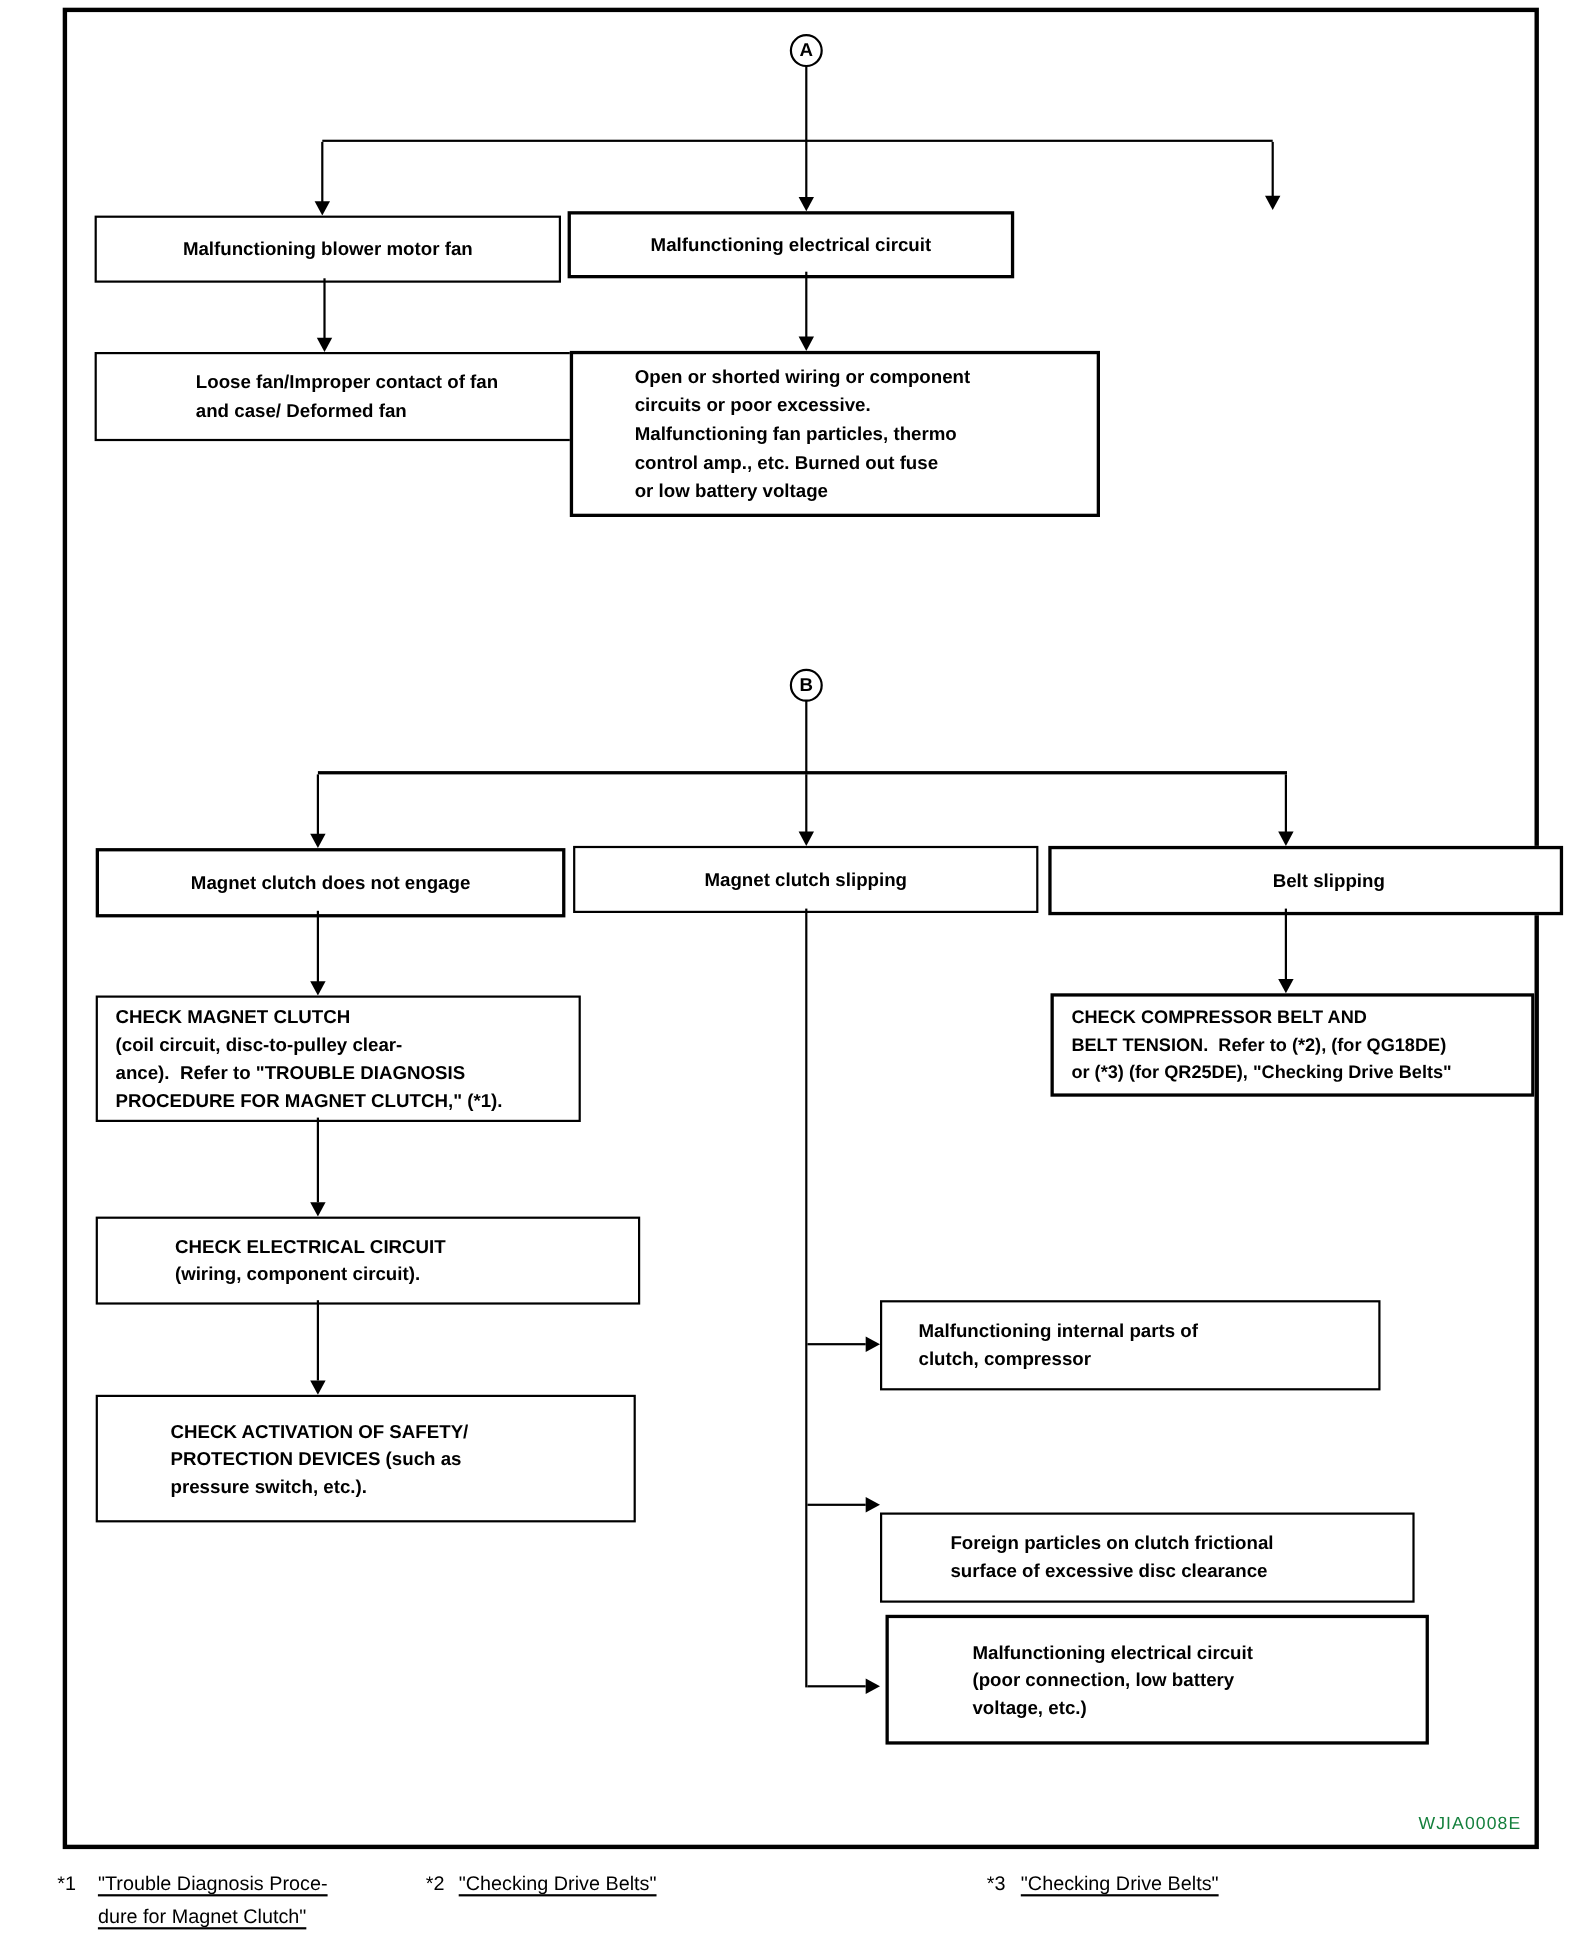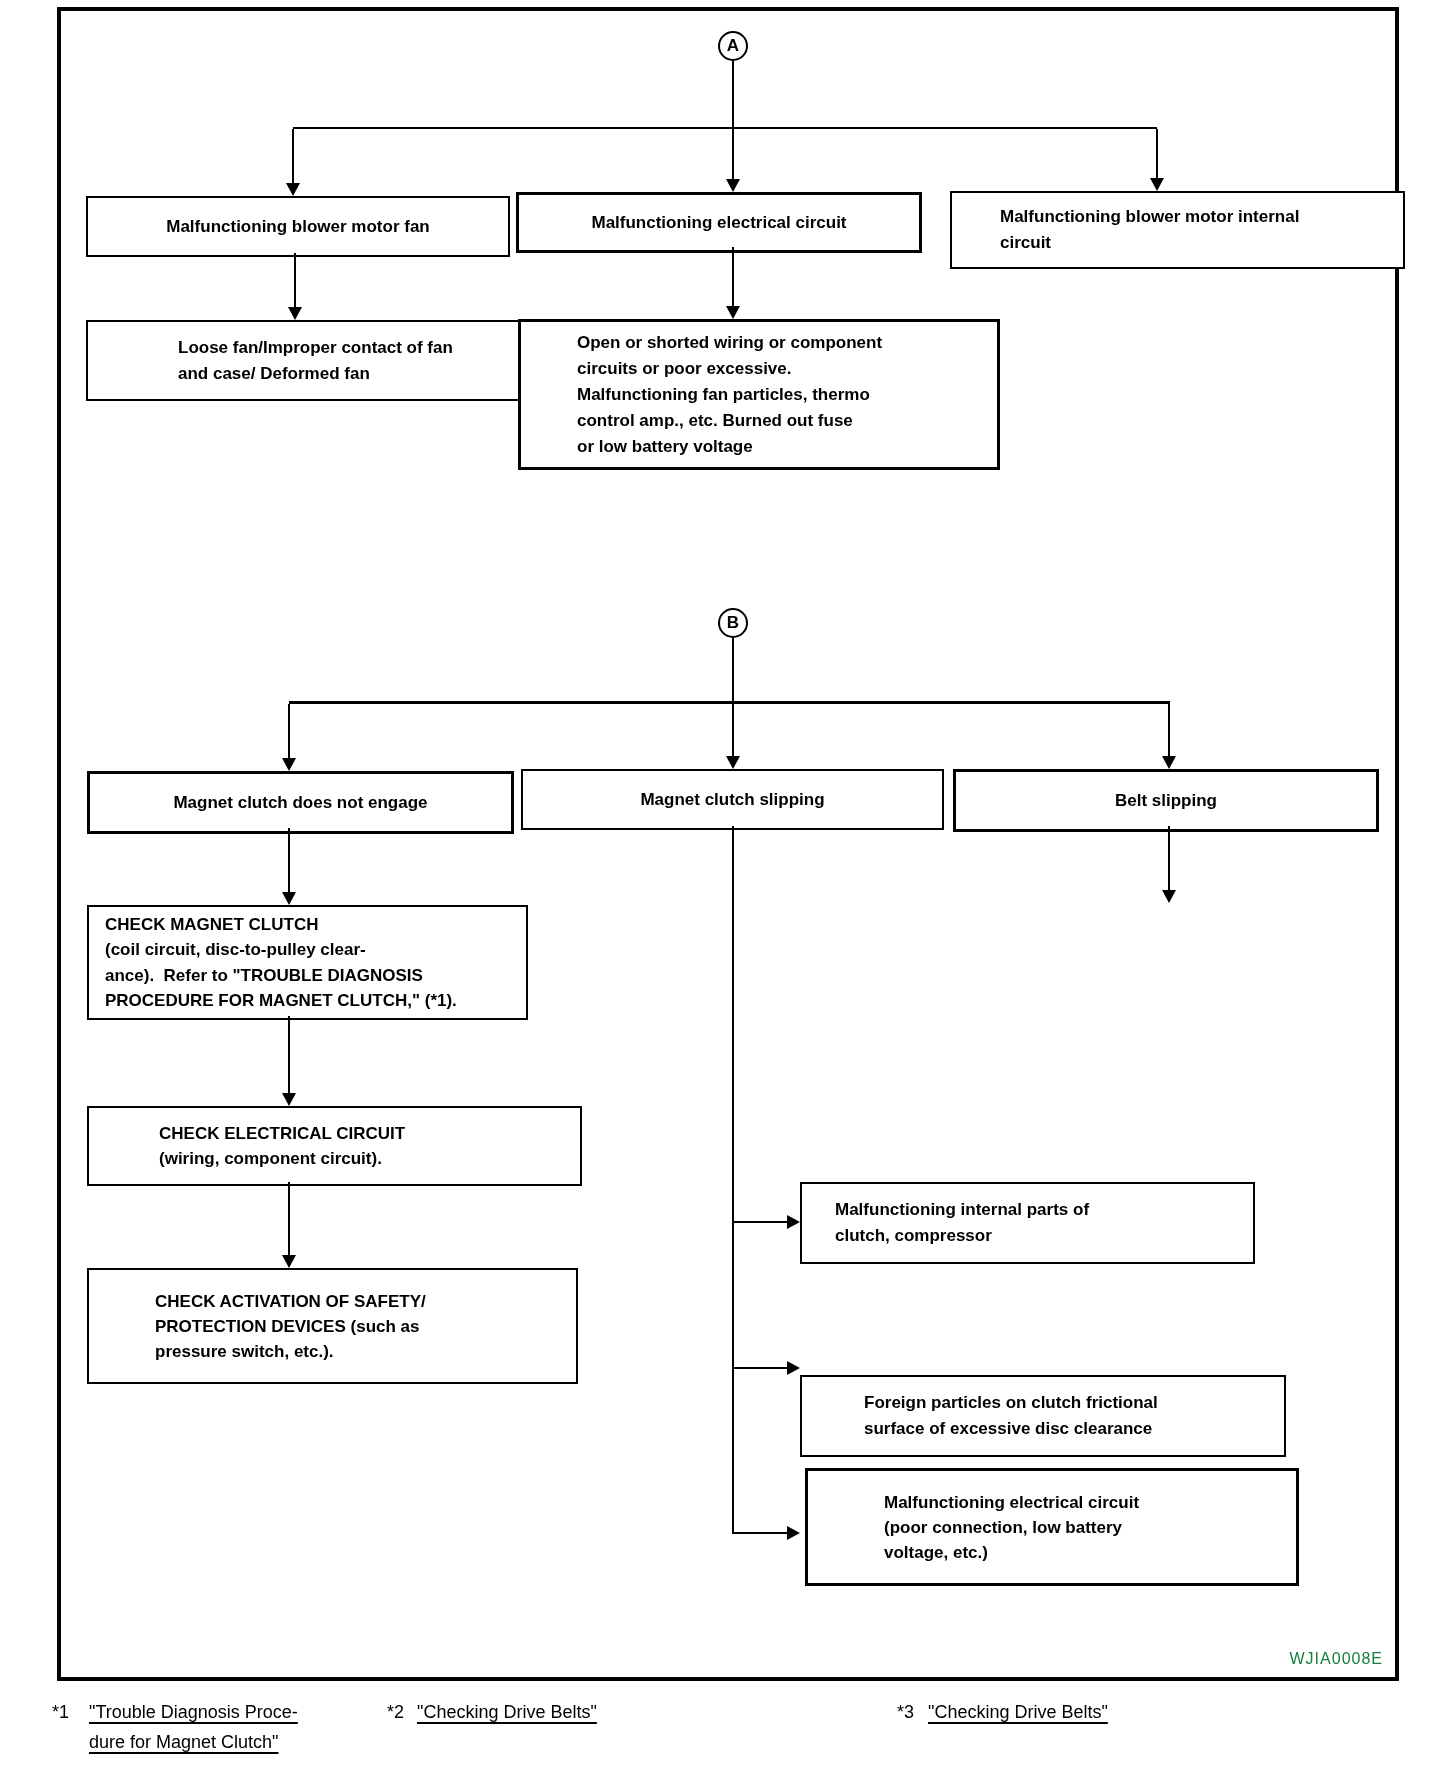--- a/index.html
+++ b/index.html
@@ -50,24 +50,20 @@
   <div class="arr-d" style="left:726px;top:179px;"></div>
   <div class="vl" style="left:1156px;top:129px;height:50px;"></div>
   <div class="arr-d" style="left:1150px;top:178px;"></div>
 
   <div class="bx center" style="left:86px;top:196px;width:420px;height:57px;">
     <div class="bl">Malfunctioning blower motor fan</div>
   </div>
   <div class="bx center thick" style="left:516px;top:192px;width:400px;height:55px;">
     <div class="bl">Malfunctioning electrical circuit</div>
   </div>
-  <div class="bx" style="left:950px;top:191px;width:403px;height:74px;padding-left:48px;line-height:26px;">
-    <div class="bl">Malfunctioning blower motor internal</div>
-    <div class="bl">circuit</div>
-  </div>
 
   <div class="vl" style="left:294px;top:253px;height:55px;"></div>
   <div class="arr-d" style="left:288px;top:307px;"></div>
   <div class="vl" style="left:732px;top:247px;height:60px;"></div>
   <div class="arr-d" style="left:726px;top:306px;"></div>
 
   <div class="bx" style="left:86px;top:320px;width:420px;height:77px;padding-left:90px;line-height:26px;">
     <div class="bl">Loose fan/Improper contact of fan</div>
     <div class="bl">and case/ Deformed fan</div>
   </div>
@@ -91,21 +87,21 @@
   <div class="arr-d" style="left:726px;top:756px;"></div>
   <div class="vl" style="left:1168px;top:704px;height:53px;"></div>
   <div class="arr-d" style="left:1162px;top:756px;"></div>
 
   <div class="bx center thick" style="left:87px;top:771px;width:421px;height:57px;">
     <div class="bl">Magnet clutch does not engage</div>
   </div>
   <div class="bx center" style="left:521px;top:769px;width:419px;height:57px;">
     <div class="bl">Magnet clutch slipping</div>
   </div>
-  <div class="bx center thick" style="left:953px;top:769px;width:420px;height:57px;">
+  <div class="bx center thick" style="left:953px;top:769px;width:420px;height:57px;padding-left:42px;">
     <div class="bl">Belt slipping</div>
   </div>
 
   <div class="vl" style="left:288px;top:828px;height:65px;"></div>
   <div class="arr-d" style="left:282px;top:892px;"></div>
   <div class="bx" style="left:87px;top:905px;width:421px;height:111px;padding-left:16px;line-height:25.5px;">
     <div class="bl">CHECK MAGNET CLUTCH</div>
     <div class="bl">(coil circuit, disc-to-pulley clear-</div>
     <div class="bl">ance).  Refer to "TROUBLE DIAGNOSIS</div>
     <div class="bl">PROCEDURE FOR MAGNET CLUTCH," (*1).</div>
@@ -121,20 +117,25 @@
   <div class="vl" style="left:288px;top:1182px;height:73px;"></div>
   <div class="arr-d" style="left:282px;top:1255px;"></div>
   <div class="bx" style="left:87px;top:1268px;width:421px;height:112px;padding-left:66px;">
     <div class="bl">CHECK ACTIVATION OF SAFETY/</div>
     <div class="bl">PROTECTION DEVICES (such as</div>
     <div class="bl">pressure switch, etc.).</div>
   </div>
 
   <div class="vl" style="left:1168px;top:826px;height:64px;"></div>
   <div class="arr-d" style="left:1162px;top:890px;"></div>
+  <div class="bx thick" style="left:955px;top:903px;width:418px;height:88px;padding-left:16px;font-size:16.5px;">
+    <div class="bl">CHECK COMPRESSOR BELT AND</div>
+    <div class="bl">BELT TENSION.  Refer to (*2), (for QG18DE)</div>
+    <div class="bl">or (*3) (for QR25DE), "Checking Drive Belts"</div>
+  </div>
 
   <div class="vl" style="left:732px;top:826px;height:708px;"></div>
 
   <div class="hl" style="left:734px;top:1221px;width:53px;"></div>
   <div class="arr-r" style="left:787px;top:1215px;"></div>
   <div class="bx" style="left:800px;top:1182px;width:418px;height:78px;padding-left:33px;line-height:26px;">
     <div class="bl">Malfunctioning internal parts of</div>
     <div class="bl">clutch, compressor</div>
   </div>
 

